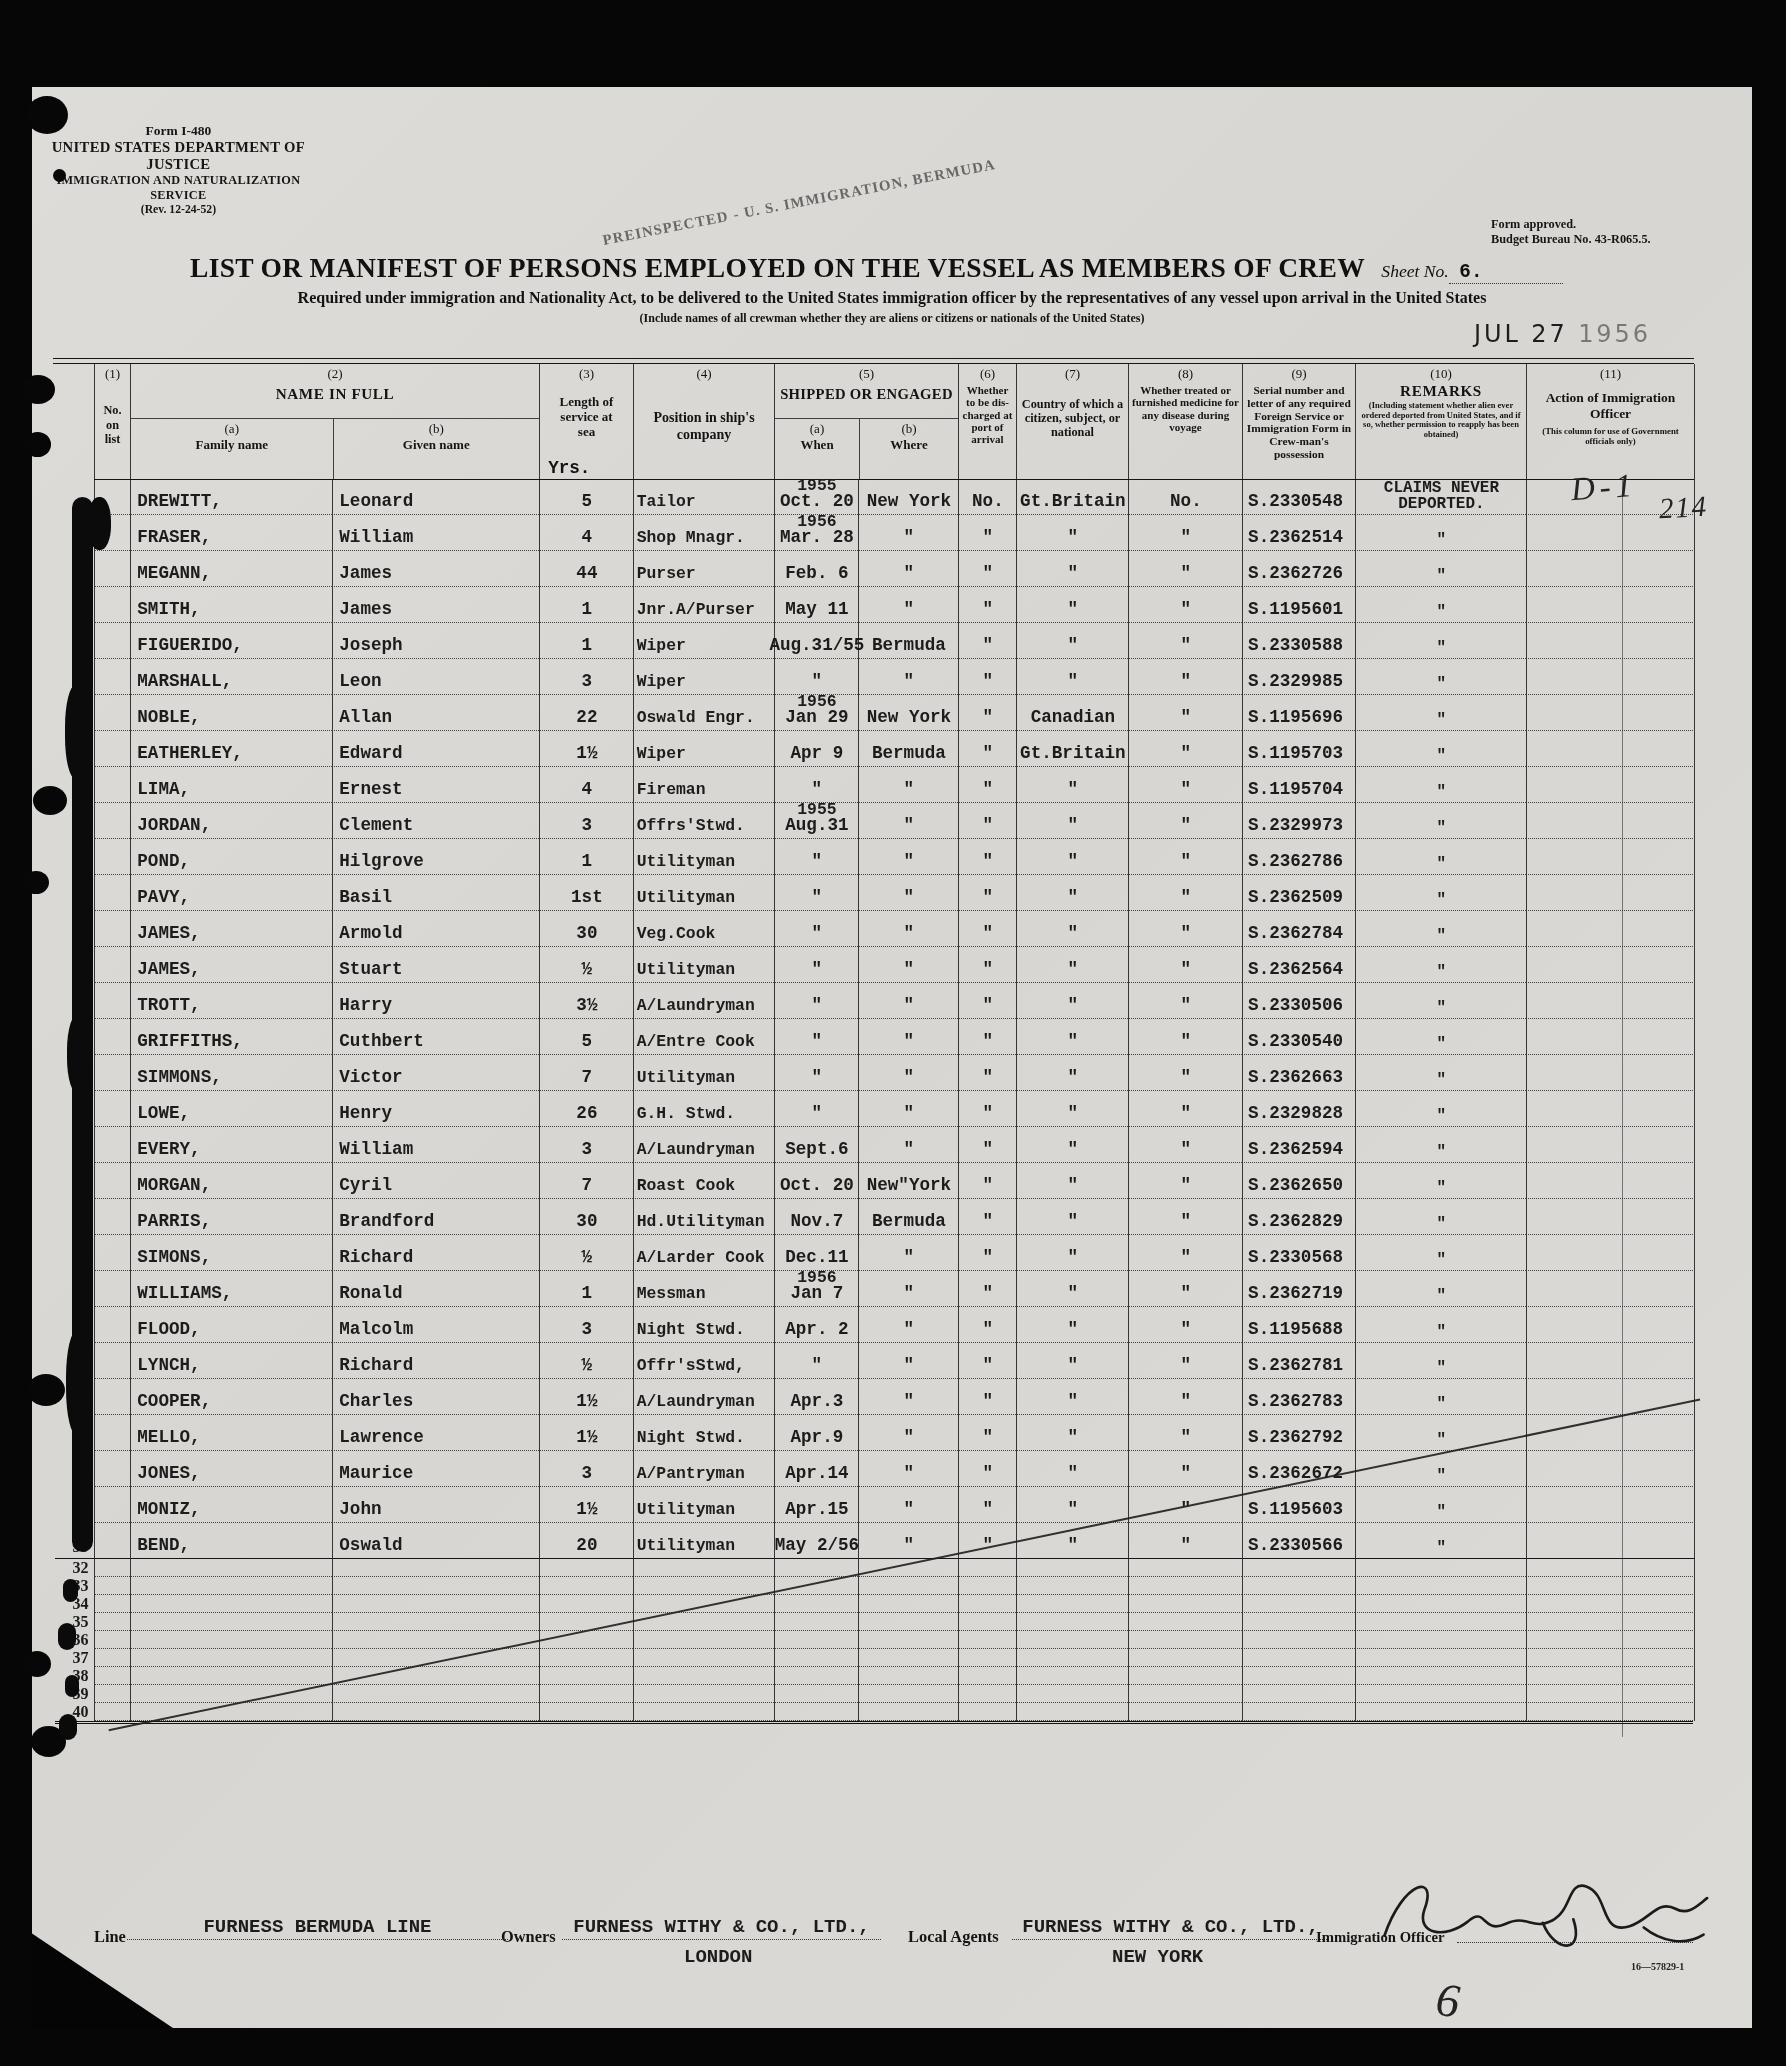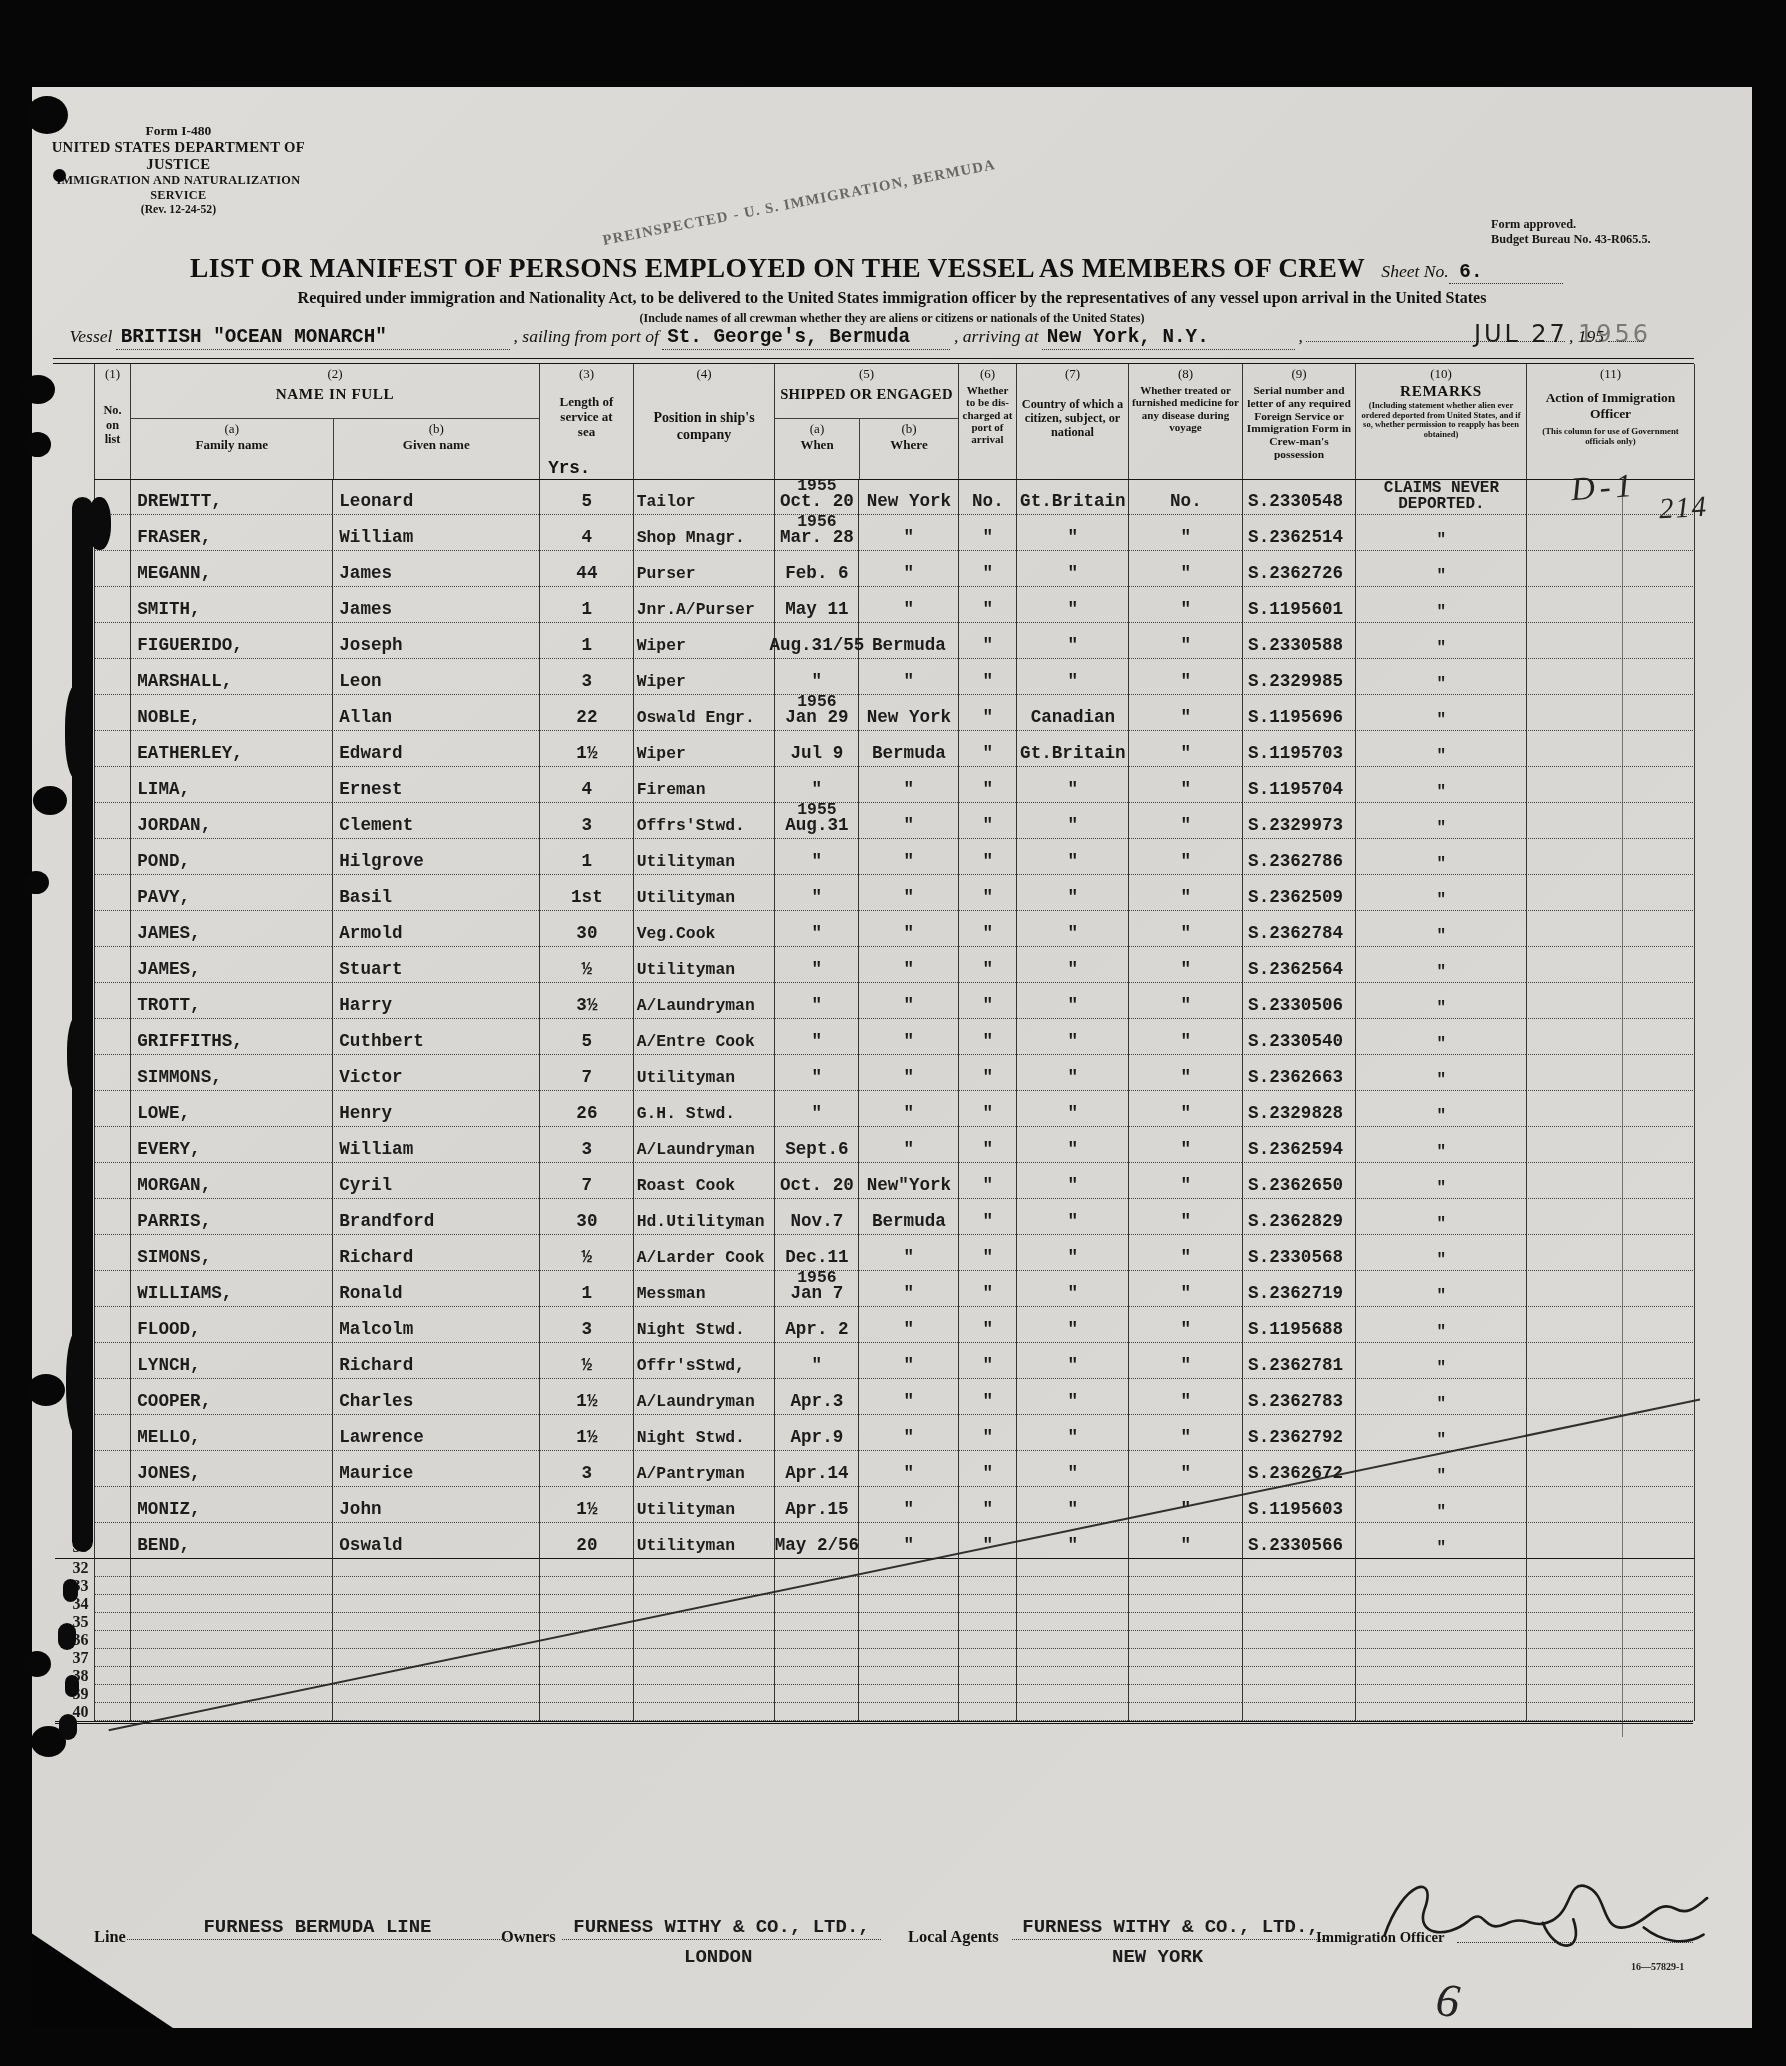--- a/index.html
+++ b/index.html
@@ -112,32 +112,20 @@
     </div>
 
     <div class="titlerow">
       <span class="title">LIST OR MANIFEST OF PERSONS EMPLOYED ON THE VESSEL AS MEMBERS OF CREW</span>
       <span class="sheet">Sheet No.</span>
       <span class="sheetval">6.</span>
     </div>
     <div class="reqline">Required under immigration and Nationality Act, to be delivered to the United States immigration officer by the representatives of any vessel upon arrival in the United States</div>
     <div class="incline">(Include names of all crewman whether they are aliens or citizens or nationals of the United States)</div>
 
-    <div class="vesselrow">
-      <span class="vlabel">Vessel</span>
-      <span class="vval" style="min-width:387px;">BRITISH  "OCEAN MONARCH"</span>
-      <span class="vlabel">, sailing from port of</span>
-      <span class="vval" style="min-width:281px;">St. George's, Bermuda</span>
-      <span class="vlabel">, arriving at</span>
-      <span class="vval" style="min-width:246px;">New York, N.Y.</span>
-      <span class="vlabel">,</span>
-      <span class="vval" style="min-width:252px;"></span>
-      <span class="vlabel">, 195</span>
-      <span class="vval" style="min-width:29px;"></span>
-    </div>
     <div class="stamp-date">
       <span>JUL 27</span>
       <span class="yr2">1956</span>
     </div>
 
     <div id="toprule"></div>
 
     <div id="thead">
       <div class="hc">
         <div class="hnum">(1)</div>
@@ -344,21 +332,21 @@
             <div class="td act"></div>
           </div>
           <div class="trow">
             <div class="td m">8</div>
             <div class="td no"></div>
             <div class="td fam">EATHERLEY,</div>
             <div class="td giv">Edward</div>
             <div class="td len">1½</div>
             <div class="td pos">Wiper</div>
             <div class="td whn">
-              <div>Jul 9</div>
+              <div>Apr 9</div>
             </div>
             <div class="td whr">Bermuda</div>
             <div class="td dis">"</div>
             <div class="td cty">Gt.Britain</div>
             <div class="td med">"</div>
             <div class="td ser">S.1195703</div>
             <div class="td rem">"</div>
             <div class="td act"></div>
           </div>
           <div class="trow">

